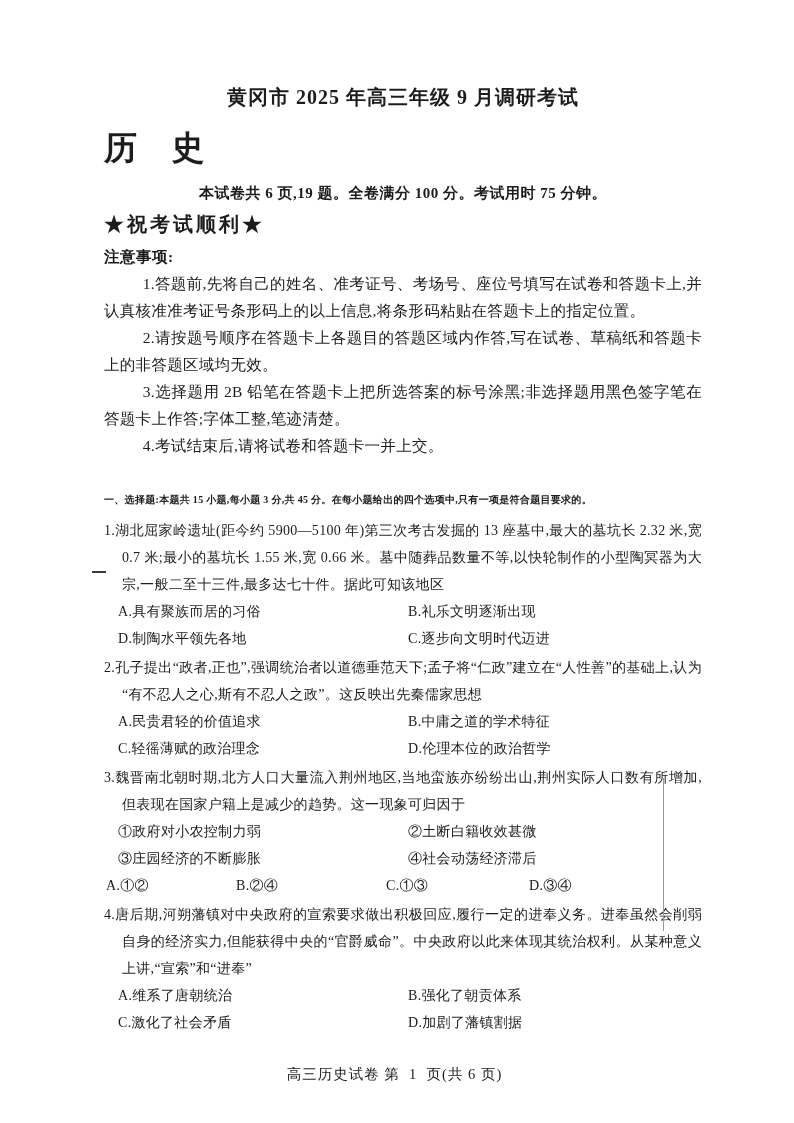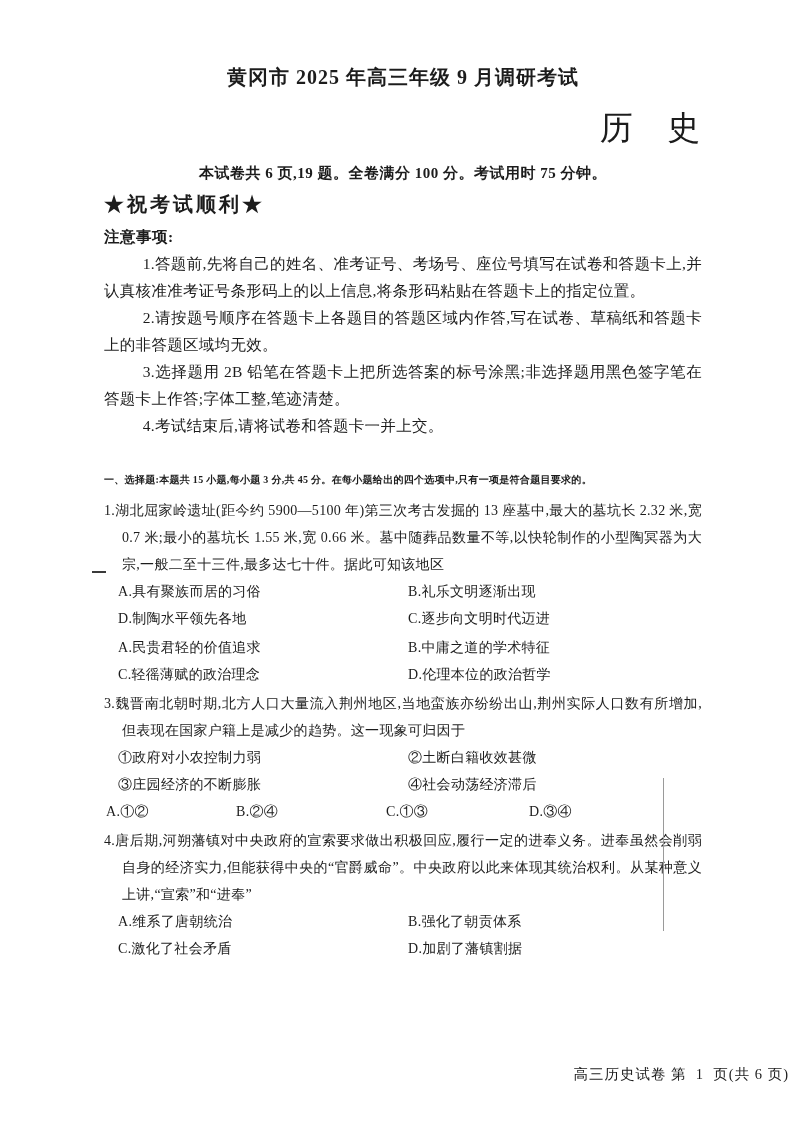--- a/index.html
+++ b/index.html
@@ -5,28 +5,28 @@
   html,body{margin:0;padding:0;background:#e8e8e8;}
   .page{
     position:relative;
     width:794px;height:1123px;
     margin:0 auto;
     background:#ffffff;
     color:#1c1c1c;
     font-family:"Liberation Serif","DejaVu Serif",serif;
     overflow:hidden;
   }
-  .inner{padding:64px 92px 0 104px;}
+  .inner{padding:84px 92px 0 104px;}
 
   .title{
     font-size:20px;font-weight:700;text-align:center;
     letter-spacing:1px;line-height:26px;
   }
   .subject{
-    font-size:33px;font-weight:400;text-align:right;
+    font-size:33px;font-weight:700;text-align:left;
     margin-top:16px;line-height:44px;word-spacing:22px;letter-spacing:2px;
   }
   .info{
     font-size:15px;font-weight:700;text-align:center;
     margin-top:12px;line-height:22px;letter-spacing:.5px;
   }
   .wish{
     font-size:20px;font-weight:700;text-align:left;
     margin-top:7px;line-height:26px;letter-spacing:3px;
   }
@@ -40,21 +40,21 @@
     padding-left:24px;text-indent:-24px;text-align:justify;letter-spacing:.3px;
   }
 
   .question{font-size:14px;line-height:27px;margin-top:2px;}
   .stem{padding-left:18px;text-indent:-18px;text-align:justify;letter-spacing:.3px;}
   .opts2{display:grid;grid-template-columns:290px auto;margin-left:14px;letter-spacing:.3px;}
   .opts4{display:grid;grid-template-columns:130px 150px 143px auto;margin-left:2px;letter-spacing:.3px;}
 
   .footer{
     position:absolute;left:0;right:5px;top:1064px;
-    text-align:right;font-size:14.5px;line-height:20px;
+    text-align:center;font-size:14.5px;line-height:20px;
     white-space:pre;letter-spacing:1px;
   }
 
   
   .artifact-dash{
     position:absolute;left:92px;top:571px;
     width:14px;height:2px;background:#3a3a3a;
   }
   .artifact-crease{
     position:absolute;left:663px;top:778px;
@@ -86,20 +86,21 @@
       <div class="stem"><span>1.</span><span>湖北屈家岭遗址(距今约 5900—5100 年)第三次考古发掘的 13 座墓中,最大的墓坑长 2.32 米,宽 0.7 米;最小的墓坑长 1.55 米,宽 0.66 米。墓中随葬品数量不等,以快轮制作的小型陶冥器为大宗,一般二至十三件,最多达七十件。据此可知该地区</span></div>
       <div class="opts2">
         <span>A.具有聚族而居的习俗</span>
         <span>B.礼乐文明逐渐出现</span>
         <span>D.制陶水平领先各地</span>
         <span>C.逐步向文明时代迈进</span>
       </div>
     </div>
 
     <div class="question">
+      <div class="stem"><span>2.</span><span>孔子提出“政者,正也”,强调统治者以道德垂范天下;孟子将“仁政”建立在“人性善”的基础上,认为“有不忍人之心,斯有不忍人之政”。这反映出先秦儒家思想</span></div>
       <div class="opts2">
         <span>A.民贵君轻的价值追求</span>
         <span>B.中庸之道的学术特征</span>
         <span>C.轻徭薄赋的政治理念</span>
         <span>D.伦理本位的政治哲学</span>
       </div>
     </div>
 
     <div class="question">
       <div class="stem"><span>3.</span><span>魏晋南北朝时期,北方人口大量流入荆州地区,当地蛮族亦纷纷出山,荆州实际人口数有所增加,但表现在国家户籍上是减少的趋势。这一现象可归因于</span></div>

